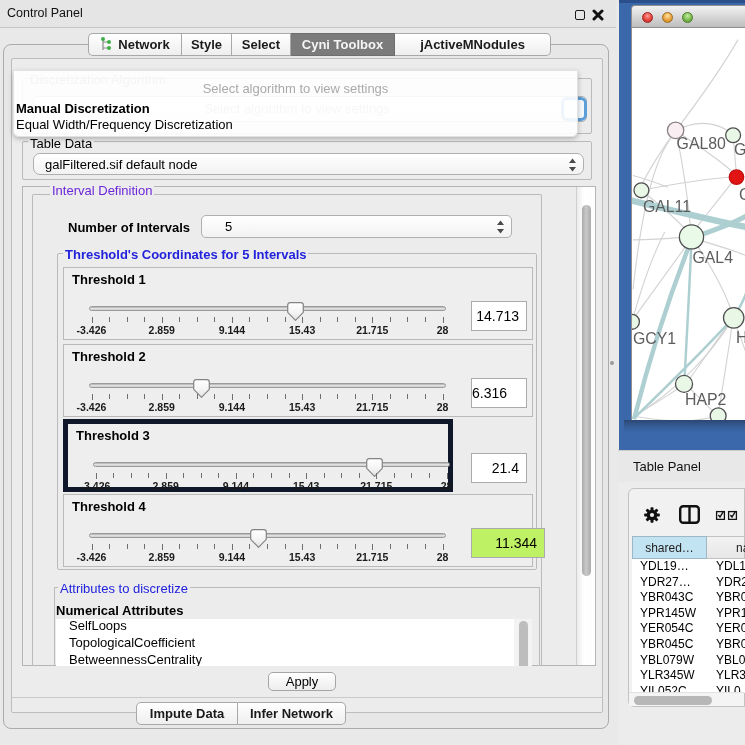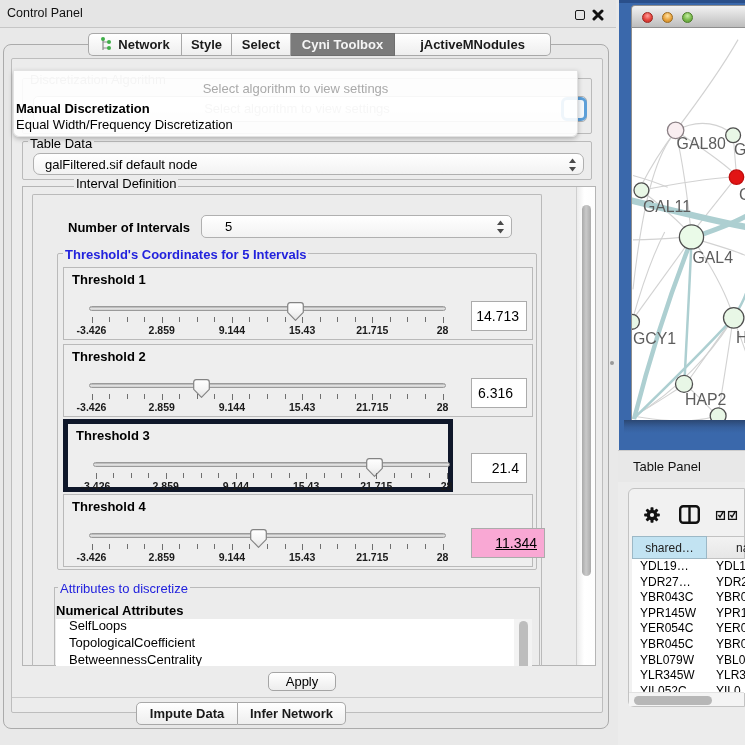--- a/index.html
+++ b/index.html
@@ -56,21 +56,21 @@
       <path d="M4.5 13.5 L1 9 H8 Z" fill="#4a4a4a"></path>
     </svg>
 </div>
 
 <div class="abs" style="left:22px;top:186px;width:574px;height:480px;background:#ececec;border:1px solid #b5b5b5;"></div>
 
 <div class="abs" style="left:576px;top:187px;width:19px;height:478px;background:linear-gradient(90deg,#ececec,#ffffff 40%,#fdfdfd);border-left:1px solid #cfcfcf;"></div>
 <div class="abs" style="left:582px;top:205px;width:9px;height:371px;background:linear-gradient(90deg,#a9a9a9,#c9c9c9 45%,#ababab);border-radius:4.5px;"></div>
 
 <div class="abs" style="left:32px;top:194px;width:510px;height:472px;border:1px solid #bababa;border-bottom:none;border-radius:2px 2px 0 0;"></div>
-<div class="gtitle" style="left:50px;top:176px;color:#000000;background:#ececec;margin-left:24px;">Interval Definition</div>
+<div class="gtitle" style="left:50px;top:183px;color:#6d28d9;background:#ececec;">Interval Definition</div>
 
 <div class="abs" style="left:68px;top:220px;font-size:13px;font-weight:bold;">Number of Intervals</div>
 <div class="combo" style="left:201px;top:215px;width:311px;height:23px;">
   <span style="position:absolute;left:23px;top:3px;">5</span>
   <svg style="position:absolute;right:6px;top:4px;" width="9" height="14" viewBox="0 0 9 14">
       <path d="M4.5 0.5 L8 5 H1 Z" fill="#4a4a4a"></path>
       <path d="M4.5 13.5 L1 9 H8 Z" fill="#4a4a4a"></path>
     </svg>
 </div>
 
@@ -153,21 +153,21 @@
     <div style="position:absolute;left:343.40px;top:49px;width:1px;height:4.5px;background:#6f6f6f;"></div>
     <div style="position:absolute;left:360.95px;top:49px;width:1px;height:4.5px;background:#6f6f6f;"></div>
     <div style="position:absolute;left:378.50px;top:49px;width:1px;height:6px;background:#6f6f6f;"></div>
   <div style="position:absolute;left:-7.5px;top:55.5px;width:70px;text-align:center;font-size:10.5px;font-weight:bold;color:#1a1a1a;">-3.426</div>
   <div style="position:absolute;left:62.7px;top:55.5px;width:70px;text-align:center;font-size:10.5px;font-weight:bold;color:#1a1a1a;">2.859</div>
   <div style="position:absolute;left:132.9px;top:55.5px;width:70px;text-align:center;font-size:10.5px;font-weight:bold;color:#1a1a1a;">9.144</div>
   <div style="position:absolute;left:203.1px;top:55.5px;width:70px;text-align:center;font-size:10.5px;font-weight:bold;color:#1a1a1a;">15.43</div>
   <div style="position:absolute;left:273.3px;top:55.5px;width:70px;text-align:center;font-size:10.5px;font-weight:bold;color:#1a1a1a;">21.715</div>
   <div style="position:absolute;left:343.5px;top:55.5px;width:70px;text-align:center;font-size:10.5px;font-weight:bold;color:#1a1a1a;">28</div>
 </div>
-<div class="abs" style="left:471px;top:378px;width:56px;height:30px;background:#ffffff;border:1px solid #ababab;font-size:14px;text-align:center;line-height:28px;padding-right:7px;">6.316</div>
+<div class="abs" style="left:471px;top:378px;width:56px;height:30px;background:#ffffff;border:1px solid #ababab;font-size:14px;text-align:left;line-height:28px;padding-right:7px;">6.316</div>
 <div class="abs" style="left:63px;top:419px;width:390px;height:73px;background:#eeeeee;border:5px solid #0f172a;">
   <div style="position:absolute;left:8px;top:4px;font-size:13px;font-weight:bold;">Threshold 3</div>
   <div style="position:absolute;left:25px;top:38px;width:357px;height:4.5px;background:linear-gradient(#a8a8a8,#e2e2e2 45%,#cfcfcf);border:1px solid #9a9a9a;border-radius:3px;"></div>
   <svg style="position:absolute;left:297.8px;top:34px;" width="17" height="19" viewBox="0 0 17 19">
       <defs>
         <linearGradient id="gr2" x1="0" y1="0" x2="0" y2="1">
           <stop offset="0" stop-color="#ffffff"></stop>
           <stop offset="0.55" stop-color="#f4f4f4"></stop>
           <stop offset="1" stop-color="#e2e2e2"></stop>
         </linearGradient>
@@ -237,21 +237,21 @@
     <div style="position:absolute;left:343.40px;top:49px;width:1px;height:4.5px;background:#6f6f6f;"></div>
     <div style="position:absolute;left:360.95px;top:49px;width:1px;height:4.5px;background:#6f6f6f;"></div>
     <div style="position:absolute;left:378.50px;top:49px;width:1px;height:6px;background:#6f6f6f;"></div>
   <div style="position:absolute;left:-7.5px;top:55.5px;width:70px;text-align:center;font-size:10.5px;font-weight:bold;color:#1a1a1a;">-3.426</div>
   <div style="position:absolute;left:62.7px;top:55.5px;width:70px;text-align:center;font-size:10.5px;font-weight:bold;color:#1a1a1a;">2.859</div>
   <div style="position:absolute;left:132.9px;top:55.5px;width:70px;text-align:center;font-size:10.5px;font-weight:bold;color:#1a1a1a;">9.144</div>
   <div style="position:absolute;left:203.1px;top:55.5px;width:70px;text-align:center;font-size:10.5px;font-weight:bold;color:#1a1a1a;">15.43</div>
   <div style="position:absolute;left:273.3px;top:55.5px;width:70px;text-align:center;font-size:10.5px;font-weight:bold;color:#1a1a1a;">21.715</div>
   <div style="position:absolute;left:343.5px;top:55.5px;width:70px;text-align:center;font-size:10.5px;font-weight:bold;color:#1a1a1a;">28</div>
 </div>
-<div class="abs" style="left:471px;top:528px;width:74px;height:30px;background:#f9a8d4;border:1px solid #ababab;font-size:14px;text-align:right;line-height:28px;padding-right:7px;text-decoration:underline;">11.344</div>
+<div class="abs" style="left:471px;top:528px;width:74px;height:30px;background:#bef264;border:1px solid #ababab;font-size:14px;text-align:right;line-height:28px;padding-right:7px;">11.344</div>
 
 <div class="abs" style="left:54px;top:587px;width:486px;height:79px;border:1px solid #bababa;border-bottom:none;"></div>
 <div class="gtitle" style="left:58px;top:581px;color:#2222dd;background:#ececec;">Attributes to discretize</div>
 <div class="abs" style="left:56px;top:603px;font-size:13px;font-weight:bold;">Numerical Attributes</div>
 <div class="abs" style="left:56px;top:619px;width:476px;height:47px;background:#ffffff;font-size:13px;overflow:hidden;">
     <div style="margin-top:-2px;">
   <div style="padding-left:13px;height:17px;line-height:17px;">SelfLoops</div>
   <div style="padding-left:13px;height:17px;line-height:17px;">TopologicalCoefficient</div>
   <div style="padding-left:13px;height:17px;line-height:17px;">BetweennessCentrality</div>
 </div>

